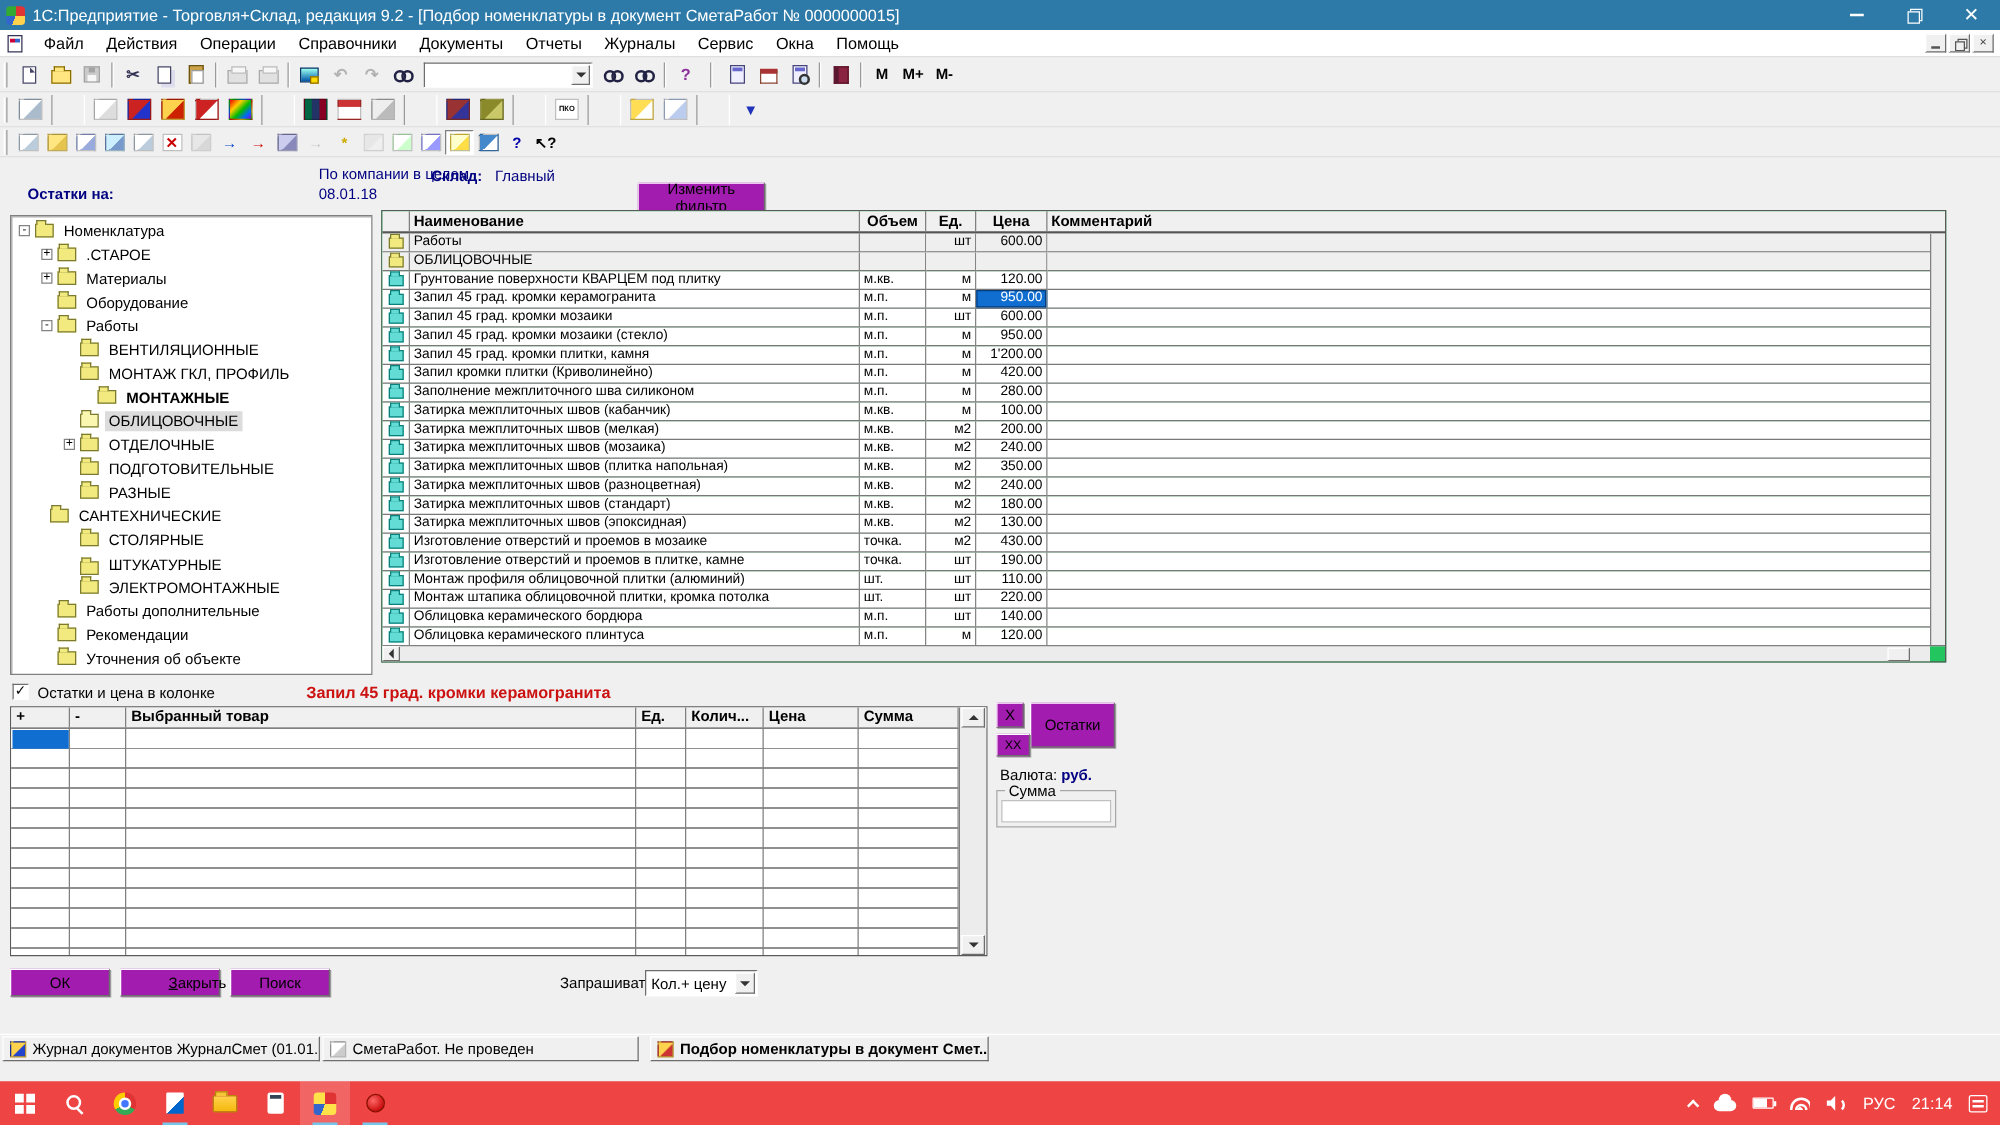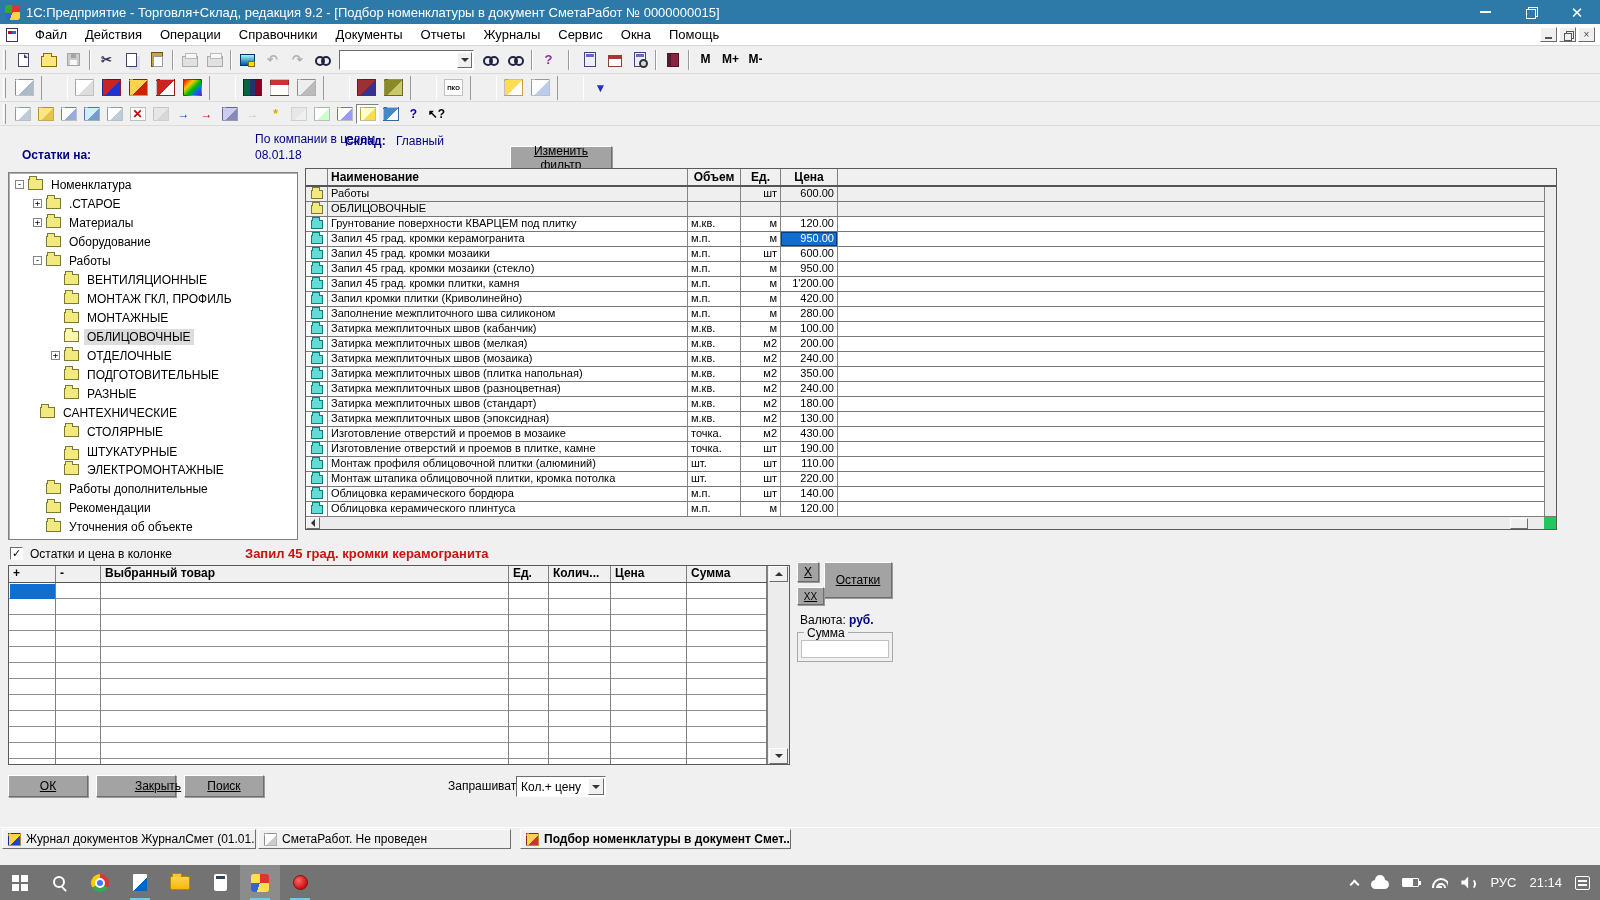--- a/index.html
+++ b/index.html
@@ -82,22 +82,22 @@
   .nb .gic{border:none;background:none !important;}
   .pressed{border:1px solid;border-color:#808080 #fff #fff #808080;background:#fff;}
   .mbtn .tg{font-size:12px;}
   
   .filterbar{position:absolute;left:0;top:126px;width:1600px;height:44px;background:#f0f0f0;}
   .f-company{position:absolute;left:255px;top:6px;color:#000080;}
   .f-ost{position:absolute;left:22px;top:22px;color:#000080;font-weight:bold;}
   .f-date{position:absolute;left:255px;top:22px;color:#000080;}
   .f-sklad-l{position:absolute;left:345px;top:8px;color:#000080;font-weight:bold;}
   .f-sklad-v{position:absolute;left:396px;top:8px;color:#000080;}
-  .btn{background:#a3a3a3;border:1px solid;border-color:#fff #6d6d6d #6d6d6d #fff;box-shadow:1px 1px 0 #9a9a9a;
-       font-family:"Liberation Sans",sans-serif;font-size:12px;display:flex;align-items:center;justify-content:center;text-decoration:underline;}
+  .btn{background:#a21caf;border:1px solid;border-color:#fff #6d6d6d #6d6d6d #fff;box-shadow:1px 1px 0 #9a9a9a;
+       font-family:"Liberation Sans",sans-serif;font-size:12px;display:flex;align-items:center;justify-content:center;}
   .f-btn{position:absolute;left:510px;top:20px;width:102px;height:23px;}
   
   .tree{position:absolute;left:8px;top:172px;width:290px;height:368px;background:#fff;
         border:1px solid #808080;box-shadow:inset 1px 1px 0 #b0b0b0;overflow:hidden;padding-top:2px;}
   .titem{display:flex;align-items:center;height:19px;white-space:nowrap;}
   .texp{width:9px;height:9px;margin-right:4px;flex:none;font-size:9px;line-height:7px;text-align:center;font-family:"DejaVu Sans Mono",monospace;}
   .ebox{border:1px solid #848484;background:#fff;}
   .enone{visibility:hidden;}
   .fold{display:inline-block;width:15px;height:11px;position:relative;border:1px solid #7a7a33;background:#f2ea7e;flex:none;margin-right:5px;}
   .fold::before{content:'';position:absolute;top:-4px;left:0;width:6px;height:3px;background:inherit;border:1px solid #7a7a33;border-bottom:none;}
@@ -166,21 +166,21 @@
   .wtab.active{font-weight:bold;}
   .tabpos0{left:2px;width:254px;}
   .tabpos1{left:258px;width:253px;}
   .tabpos2{left:520px;width:271px;}
   
   .statusbar{position:absolute;left:0;top:876px;width:1600px;height:17px;background:#a21caf;display:flex;gap:2px;padding:1px 2px;}
   .scell{border:1px solid;border-color:#9a9a9a #fff #fff #9a9a9a;font-size:11px;padding:0 4px;line-height:13px;overflow:hidden;white-space:nowrap;}
   .s-hint{flex:1;}
   .s-0{flex:0 0 58px;} .s-num{flex:0 0 38px;} .s-ta{flex:0 0 128px;} .s-bi{flex:0 0 142px;} .s-tp{flex:0 0 186px;}
   
-  .taskbar{position:absolute;left:0;top:865px;width:1600px;height:35px;background:#737373;display:flex;align-items:stretch;color:#fff;}
+  .taskbar{position:absolute;left:0;top:865px;width:1600px;height:35px;background:#ef4444;display:flex;align-items:stretch;color:#fff;}
   .tkcell{position:relative;width:40px;display:flex;align-items:center;justify-content:center;flex:none;}
   .tkcell.active{background:rgba(255,255,255,.18);}
   .tkcell.ind::after{content:'';position:absolute;bottom:0;left:10px;width:20px;height:2px;background:#76c5ea;}
   .tk-start{position:relative;width:16px;height:16px;}
   .tk-start::before{content:'';position:absolute;left:0;top:0;width:7px;height:7px;background:#fff;box-shadow:9px 0 0 #fff,0 9px 0 #fff,9px 9px 0 #fff;}
   .tk-search{position:relative;width:16px;height:16px;}
   .tk-search::before{content:'';position:absolute;left:1px;top:1px;width:8px;height:8px;border:2px solid #fff;border-radius:50%;}
   .tk-search::after{content:'';position:absolute;right:1px;bottom:1px;width:6px;height:2px;background:#fff;transform:rotate(45deg);}
   .tk-chrome{position:relative;width:18px;height:18px;border-radius:50%;
              background:conic-gradient(#e03333 0 120deg,#33aa55 120deg 240deg,#ffcc00 240deg 360deg);}
@@ -569,21 +569,21 @@
         <i class="fold fy"></i>
         <span class="tlabel">ВЕНТИЛЯЦИОННЫЕ</span>
       </div>
 
       <div class="titem" style="padding-left: 42px;">
         <span class="texp enone"></span>
         <i class="fold fy"></i>
         <span class="tlabel">МОНТАЖ ГКЛ, ПРОФИЛЬ</span>
       </div>
 
-      <div class="titem" style="padding-left: 42px;">
+      <div class="titem" style="padding-left: 56px; font-weight: bold;">
         <span class="texp enone"></span>
         <i class="fold fy"></i>
         <span class="tlabel">МОНТАЖНЫЕ</span>
       </div>
 
       <div class="titem" style="padding-left: 42px;">
         <span class="texp enone"></span>
         <i class="fold fyo"></i>
         <span class="tlabel sel">ОБЛИЦОВОЧНЫЕ</span>
       </div>
@@ -649,20 +649,21 @@
       </div>
     </div>
 
   <div class="grid">
     <div class="ghead">
       <span class="gh gi"></span>
       <span class="gh gname">Наименование</span>
       <span class="gh gvol" style="text-align:center;">Объем</span>
       <span class="gh gunit" style="text-align:center;">Ед.</span>
       <span class="gh gprice" style="text-align:center;">Цена</span>
+      <span class="gh gcomm">Комментарий</span>
     </div>
     <div>
 
         <div class="grow group">
           <span class="gc gi">
             <i class="fold fy"></i>
           </span>
           <span class="gc gname">Работы</span>
           <span class="gc gvol"></span>
           <span class="gc gunit">шт</span>

